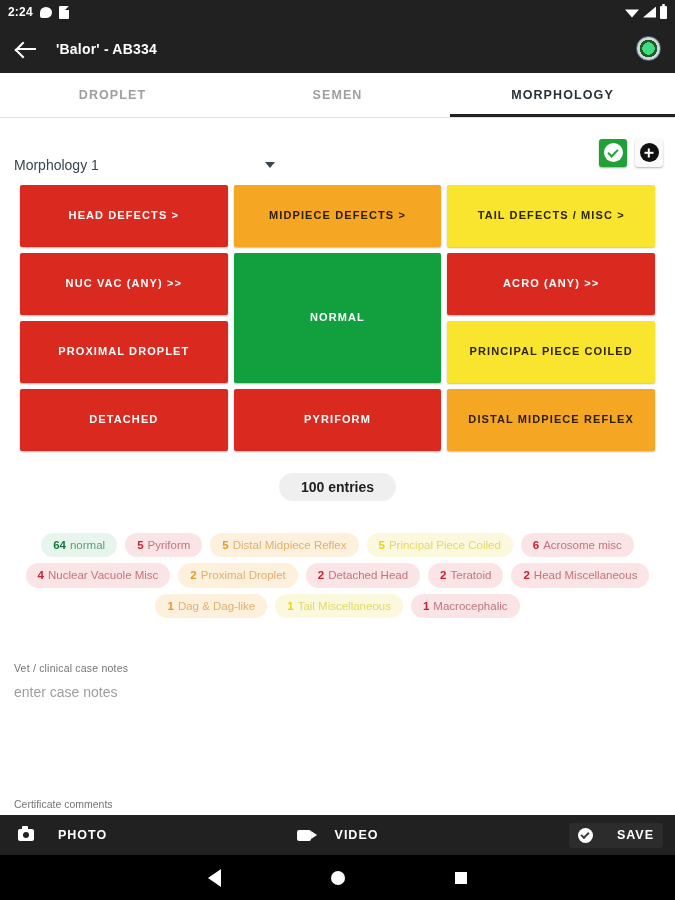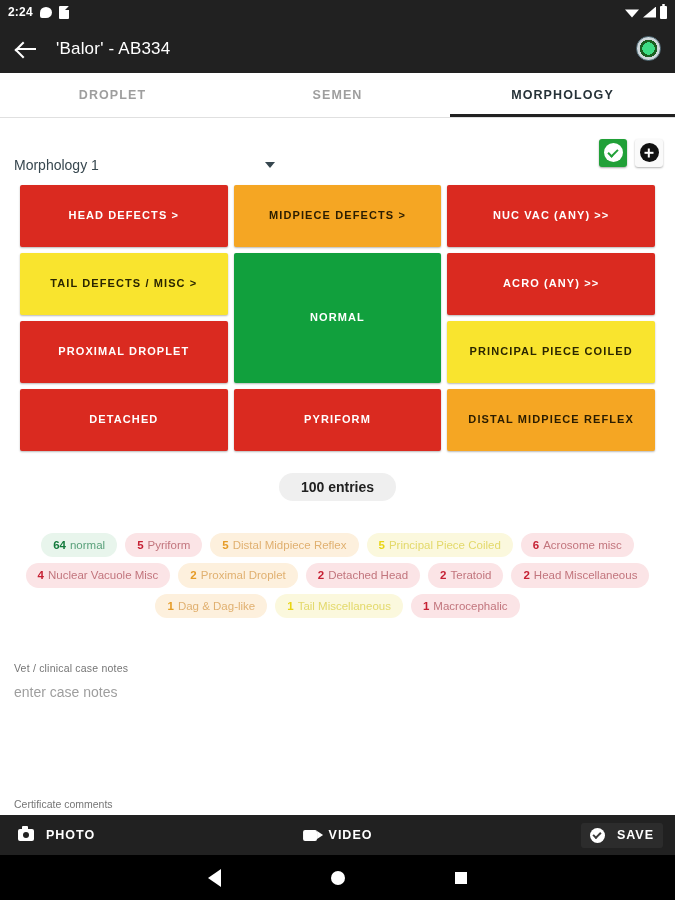--- a/index.html
+++ b/index.html
@@ -29,21 +29,21 @@
   .ic-batt:before{content:"";position:absolute;top:-2px;left:2px;width:3px;height:2px;background:#fff;border-radius:1px;}
 
   
   .appbar{
     height:49px;background:#212121;color:#fff;flex:0 0 49px;
     display:flex;align-items:center;padding:0 14px;box-sizing:border-box;
   }
   .back-icon{width:26px;height:26px;position:relative;flex:0 0 26px;margin-right:16px;cursor:pointer;}
   .back-icon:before{content:"";position:absolute;left:3px;top:12.5px;width:19px;height:2px;background:#fff;}
   .back-icon:after{content:"";position:absolute;left:3px;top:8px;width:10px;height:10px;border-left:2px solid #fff;border-bottom:2px solid #fff;transform:rotate(45deg);}
-  .appbar-title{font-size:17px;font-weight:400;letter-spacing:.2px;}
+  .appbar-title{font-size:14px;font-weight:700;letter-spacing:.2px;}
   .appbar-spacer{flex:1;}
   .app-logo{
     width:25px;height:25px;border-radius:50%;
     background:radial-gradient(circle at 50% 50%, #3ddc84 0 38%, #1b5e20 38% 54%, #cfd8dc 54% 78%, #37474f 78% 100%);
     border:1px solid #546e7a;box-sizing:border-box;
   }
 
   
   .tabs{
     height:44px;flex:0 0 44px;background:#fff;display:flex;
@@ -147,21 +147,21 @@
   .notes{padding:0 14px;box-sizing:border-box;margin-top:22px;}
   .field-label{font-size:10.5px;color:#757575;letter-spacing:.2px;}
   .field-ph{font-size:14px;color:#9e9e9e;margin-top:10px;}
   .cert-label{position:absolute;left:14px;bottom:5px;font-size:10.5px;color:#757575;}
 
   
   .actionbar{
     height:40px;flex:0 0 40px;background:#212121;color:#fff;
     display:flex;align-items:center;position:relative;
   }
-  .act{display:flex;align-items:center;gap:12px;font-size:12.5px;font-weight:700;letter-spacing:1px;cursor:pointer;}
+  .act{display:flex;align-items:center;gap:24px;font-size:12.5px;font-weight:700;letter-spacing:1px;cursor:pointer;}
   .act-photo{position:absolute;left:18px;}
   .act-video{position:absolute;left:50%;transform:translateX(-50%);}
   .act-save{position:absolute;right:12px;background:#2c2c2c;border-radius:3px;padding:5px 9px;}
   .ic-cam{width:16px;height:12px;background:#fff;border-radius:2px;position:relative;}
   .ic-cam:before{content:"";position:absolute;top:-3px;left:4px;width:6px;height:3px;background:#fff;border-radius:1px 1px 0 0;}
   .ic-cam:after{content:"";position:absolute;top:3px;left:5px;width:6px;height:6px;border-radius:50%;background:#212121;}
   .ic-vid{width:14px;height:11px;background:#fff;border-radius:2px;position:relative;}
   .ic-vid:after{content:"";position:absolute;right:-6px;top:1px;border-style:solid;border-width:4.5px 0 4.5px 6px;border-color:transparent transparent transparent #fff;}
   .ic-check{width:15px;height:15px;border-radius:50%;background:#fff;display:flex;align-items:center;justify-content:center;}
   .ic-check i{display:block;width:6px;height:3px;border-left:2px solid #3a3a3a;border-bottom:2px solid #3a3a3a;transform:rotate(-45deg);margin-top:-2px;}
@@ -220,23 +220,23 @@
           </span>
       </div>
       <div class="btn-add">
         <span class="circ"></span>
       </div>
     </div>
 
     <div class="grid">
       <div class="cell c-red">HEAD DEFECTS &gt;</div>
       <div class="cell c-orange">MIDPIECE DEFECTS &gt;</div>
+      <div class="cell c-yellow">TAIL DEFECTS / MISC &gt;</div>
+
       <div class="cell c-red">NUC VAC (ANY) &gt;&gt;</div>
-
-      <div class="cell c-yellow">TAIL DEFECTS / MISC &gt;</div>
       <div class="cell c-green span2">NORMAL</div>
       <div class="cell c-red">ACRO (ANY) &gt;&gt;</div>
 
       <div class="cell c-red">PROXIMAL DROPLET</div>
       <div class="cell c-yellow">PRINCIPAL PIECE COILED</div>
 
       <div class="cell c-red">DETACHED</div>
       <div class="cell c-red">PYRIFORM</div>
       <div class="cell c-orange">DISTAL MIDPIECE REFLEX</div>
     </div>

